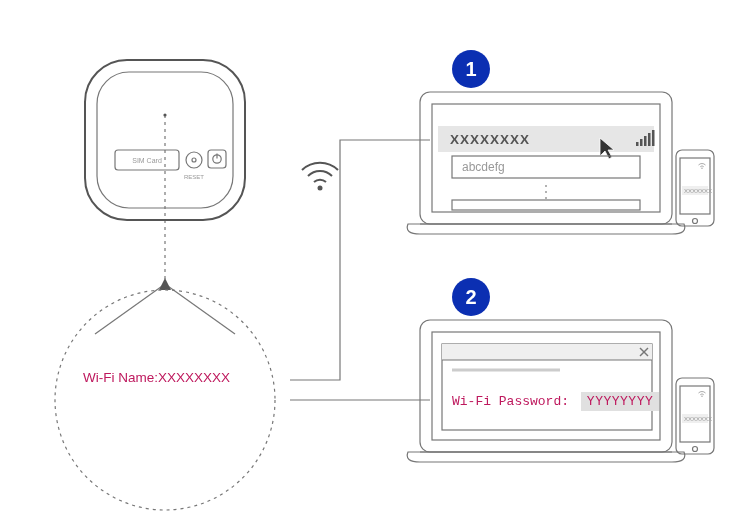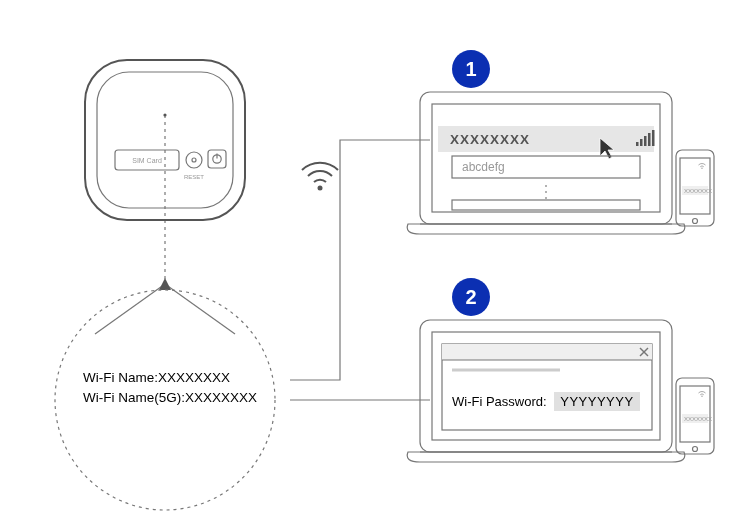--- a/index.html
+++ b/index.html
@@ -52,21 +52,21 @@
     color: #fff;
     font-weight: bold;
     font-size: 20px;
     text-align: center;
     line-height: 38px;
     box-shadow: 0 0 0 2px #fff;
   }
   .overlay-text {
     position: absolute;
     font-size: 13.5px;
-    color: #000000;
+    color: #be185d;
     white-space: nowrap;
   }
   .overlay-text .gray-box {
     display: inline-block;
     background: #e0e0e0;
     padding: 2px 6px;
     margin-left: 4px;
     letter-spacing: 0.5px;
   }
 </style>
@@ -204,23 +204,20 @@
         <circle cx="0" cy="9" r="1.8" fill="#888"></circle>
       </g>
     </g>
 
   </svg>
 
   
   <div class="overlay-text" style="left:83px; top:370px;">
     <span>Wi-Fi Name:</span><span>XXXXXXXX</span>
   </div>
-  <div class="overlay-text" style="left:83px; top:390px;">
-    <span>Wi-Fi Name(5G):</span><span>XXXXXXXX</span>
-  </div>
 
   
-  <div class="overlay-text" style="left:452px; top:392px; font-size:13px;">
+  <div class="overlay-text" style="left:452px; top:392px; font-size:13px;font-family:Liberation Mono, monospace;">
     <span>Wi-Fi Password:</span>
     <span class="gray-box">YYYYYYYY</span>
   </div>
 
 </div>
 
 </body></html>

